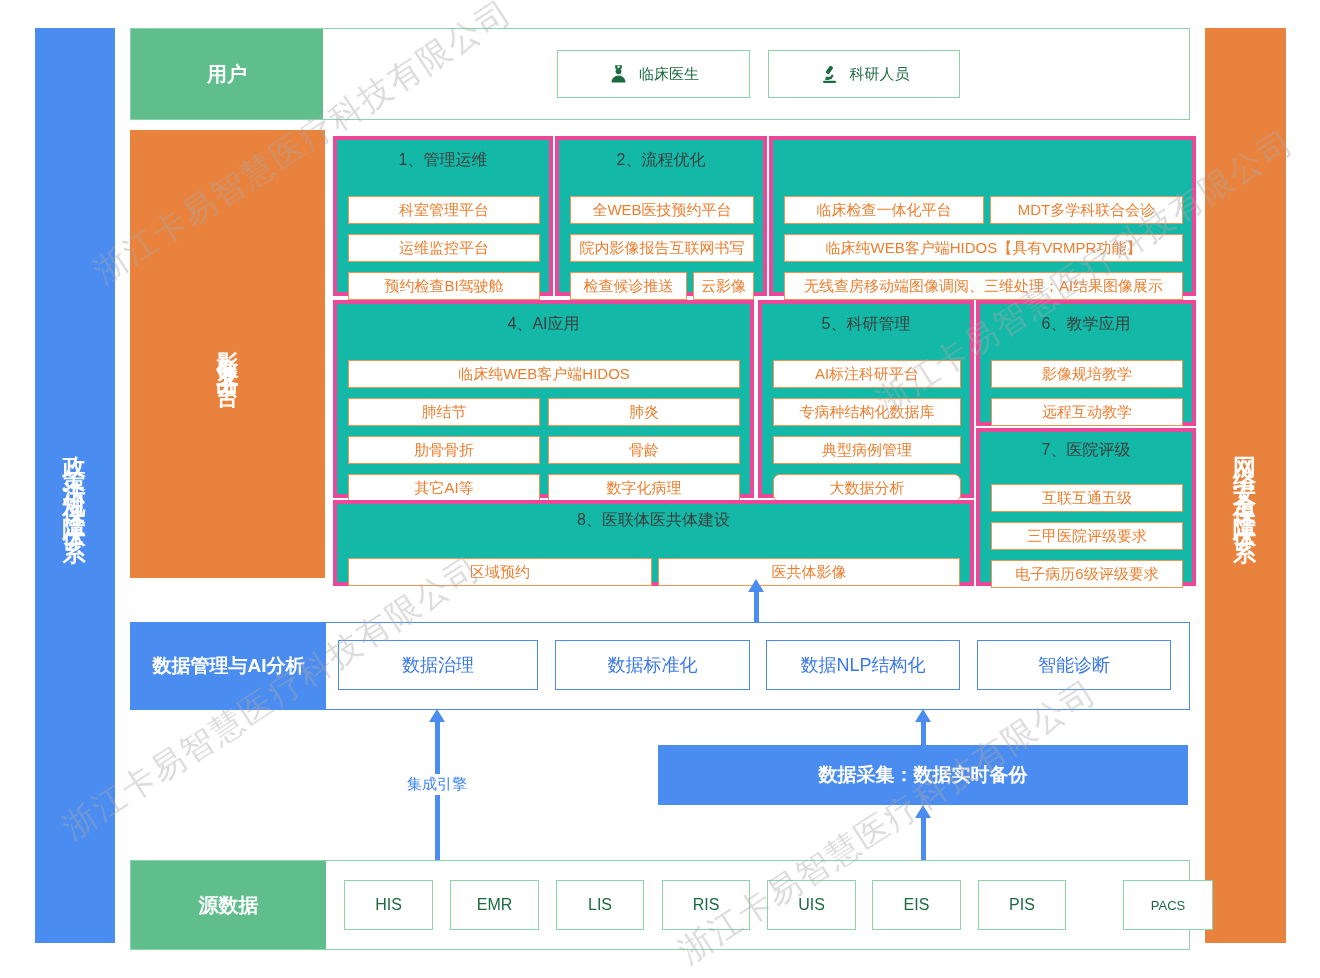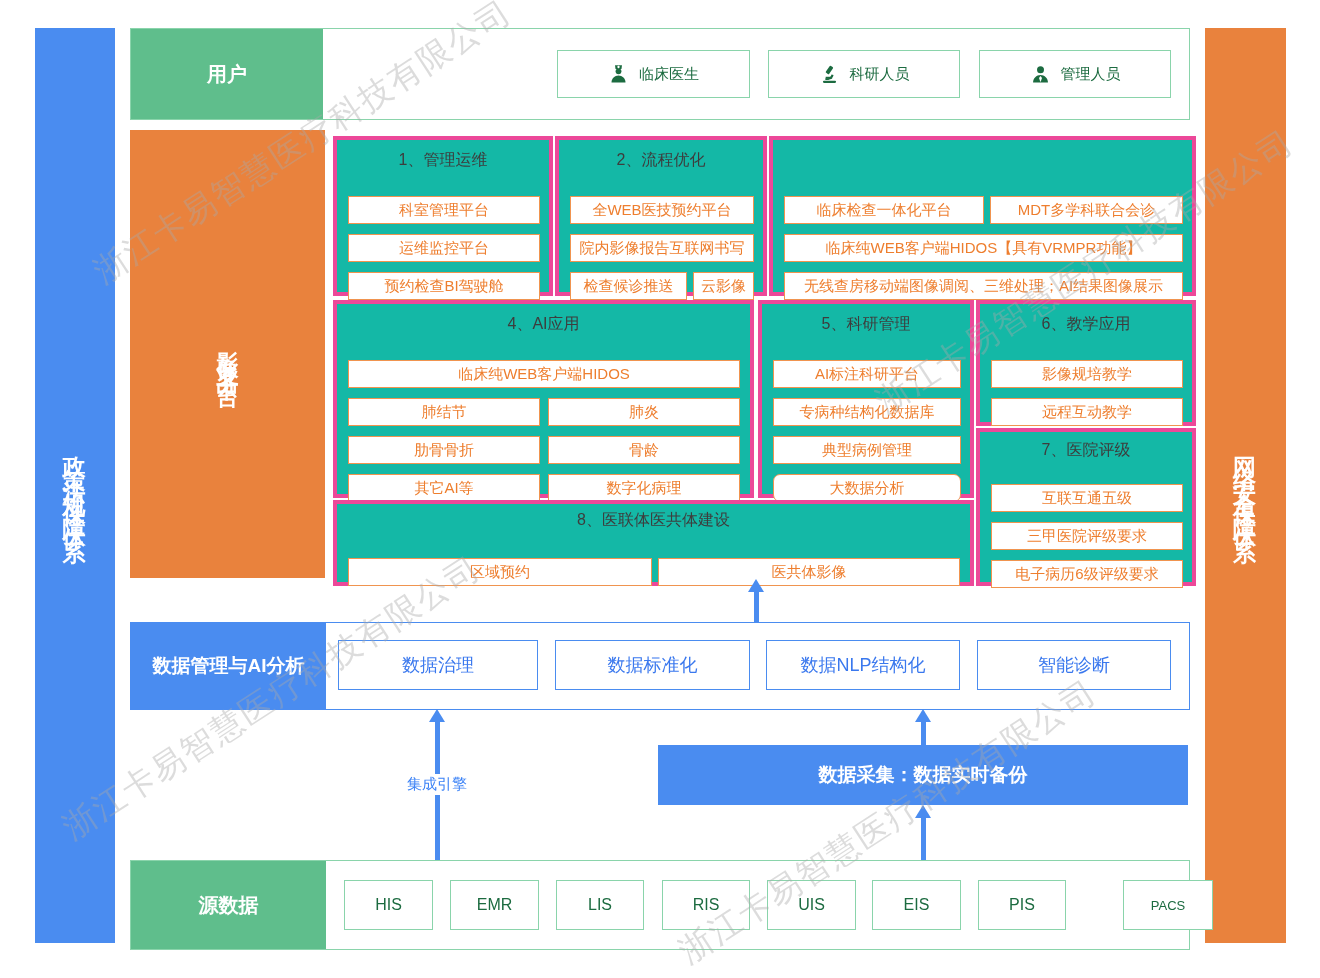--- a/index.html
+++ b/index.html
@@ -70,30 +70,20 @@
     <div class="gitem" style="left:637px;top:21px;width:190px;height:46px;font-size:15px;">
       <span class="icon">
         <svg viewBox="0 0 24 24">
             <rect x="4.5" y="19" width="15" height="2.6" rx="1.2"></rect>
             <path d="M7 18c4.8 1.2 9-1.4 9.6-5.4l-2.3-.7c-.5 3.1-3.7 5.1-6.8 4.3z"></path>
             <rect x="9.6" y="2" width="4.6" height="9.6" rx="1.2" transform="rotate(35 11.9 6.8)"></rect>
             <rect x="7.6" y="14.6" width="7.4" height="2.3"></rect>
           </svg>
       </span>
       <span>科研人员</span>
-    </div>
-    <div class="gitem" style="left:848px;top:21px;width:190px;height:46px;font-size:15px;">
-      <span class="icon">
-        <svg viewBox="0 0 24 24">
-            <circle cx="12" cy="6.5" r="4"></circle>
-            <path d="M3.5 21c0-4.7 3.8-8.5 8.5-8.5s8.5 3.8 8.5 8.5z"></path>
-            <path d="M12 13.6l-1.7 2.3 1.7 5 1.7-5z" fill="#fff"></path>
-          </svg>
-      </span>
-      <span>管理人员</span>
     </div>
   </div>
 
   <div class="plabel" style="left:130px;top:130px;width:195px;height:448px;background:#e9823d;">
     <div class="vtext">影像业务中台</div>
   </div>
 
   <div class="sec" style="left:333px;top:136px;width:212px;height:152px;">
     <div class="sec-title" style="top:10px;">1、管理运维</div>
     <div class="oitem" style="left:11px;top:40px;width:190px;">科室管理平台</div>

